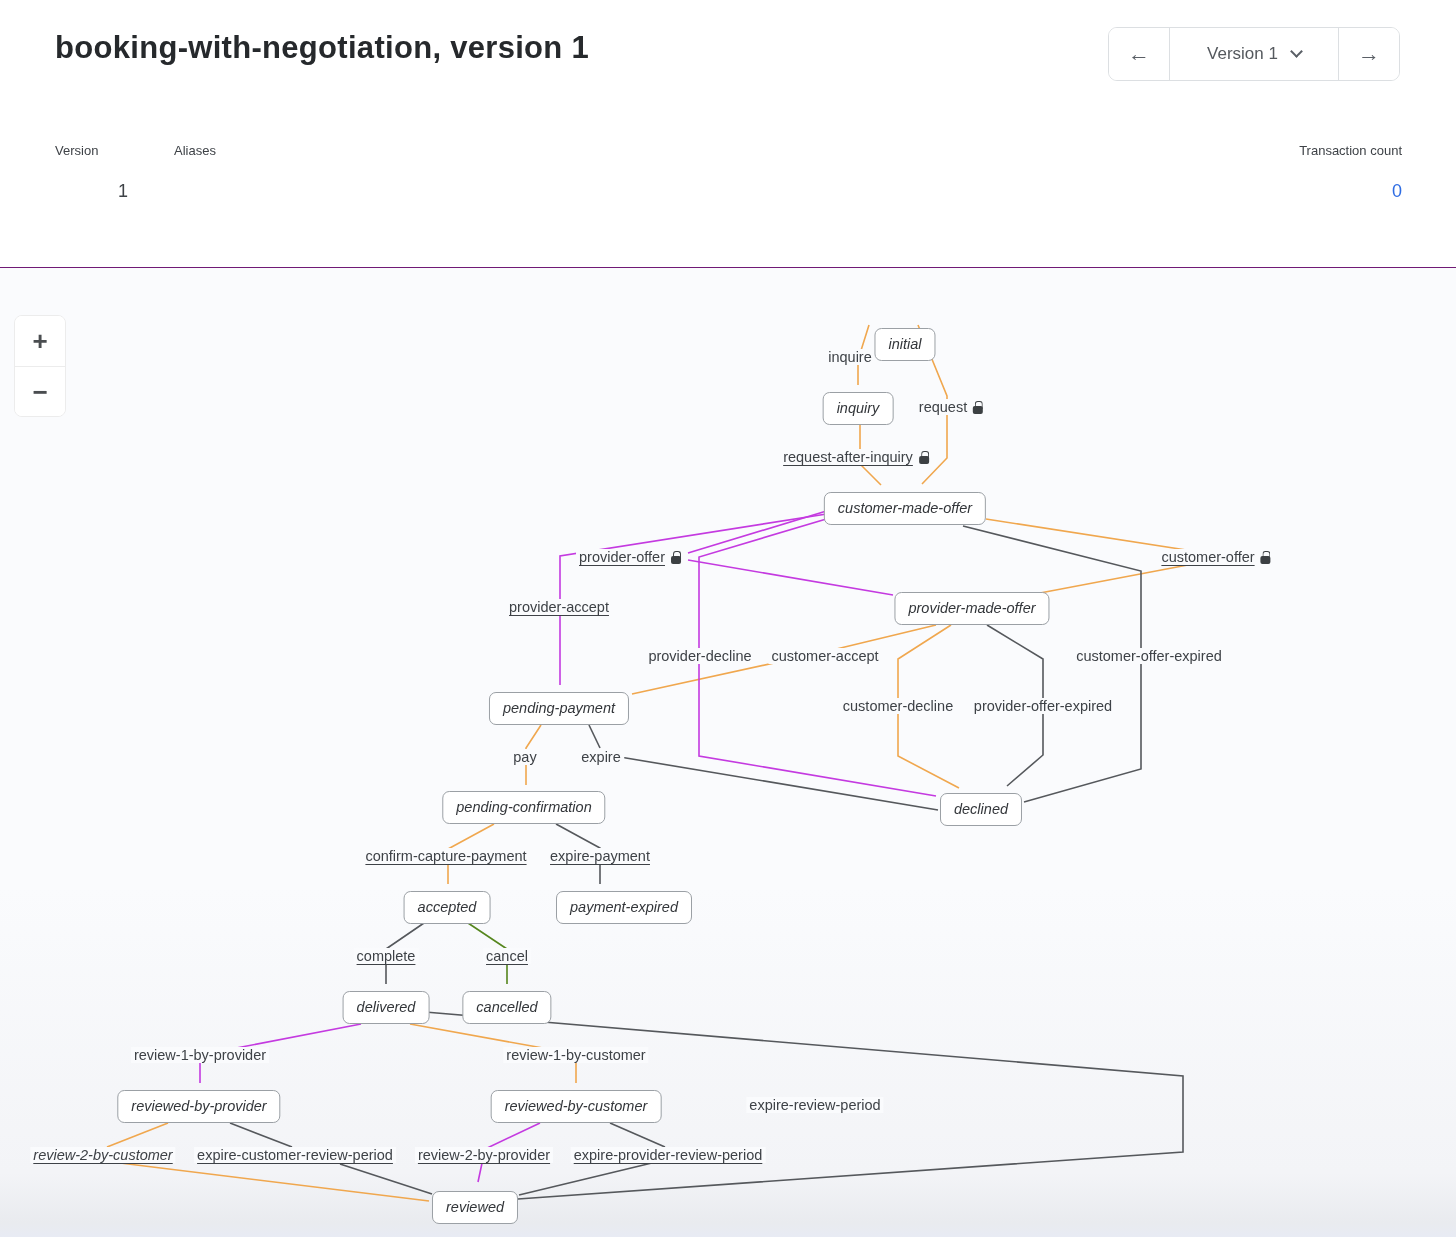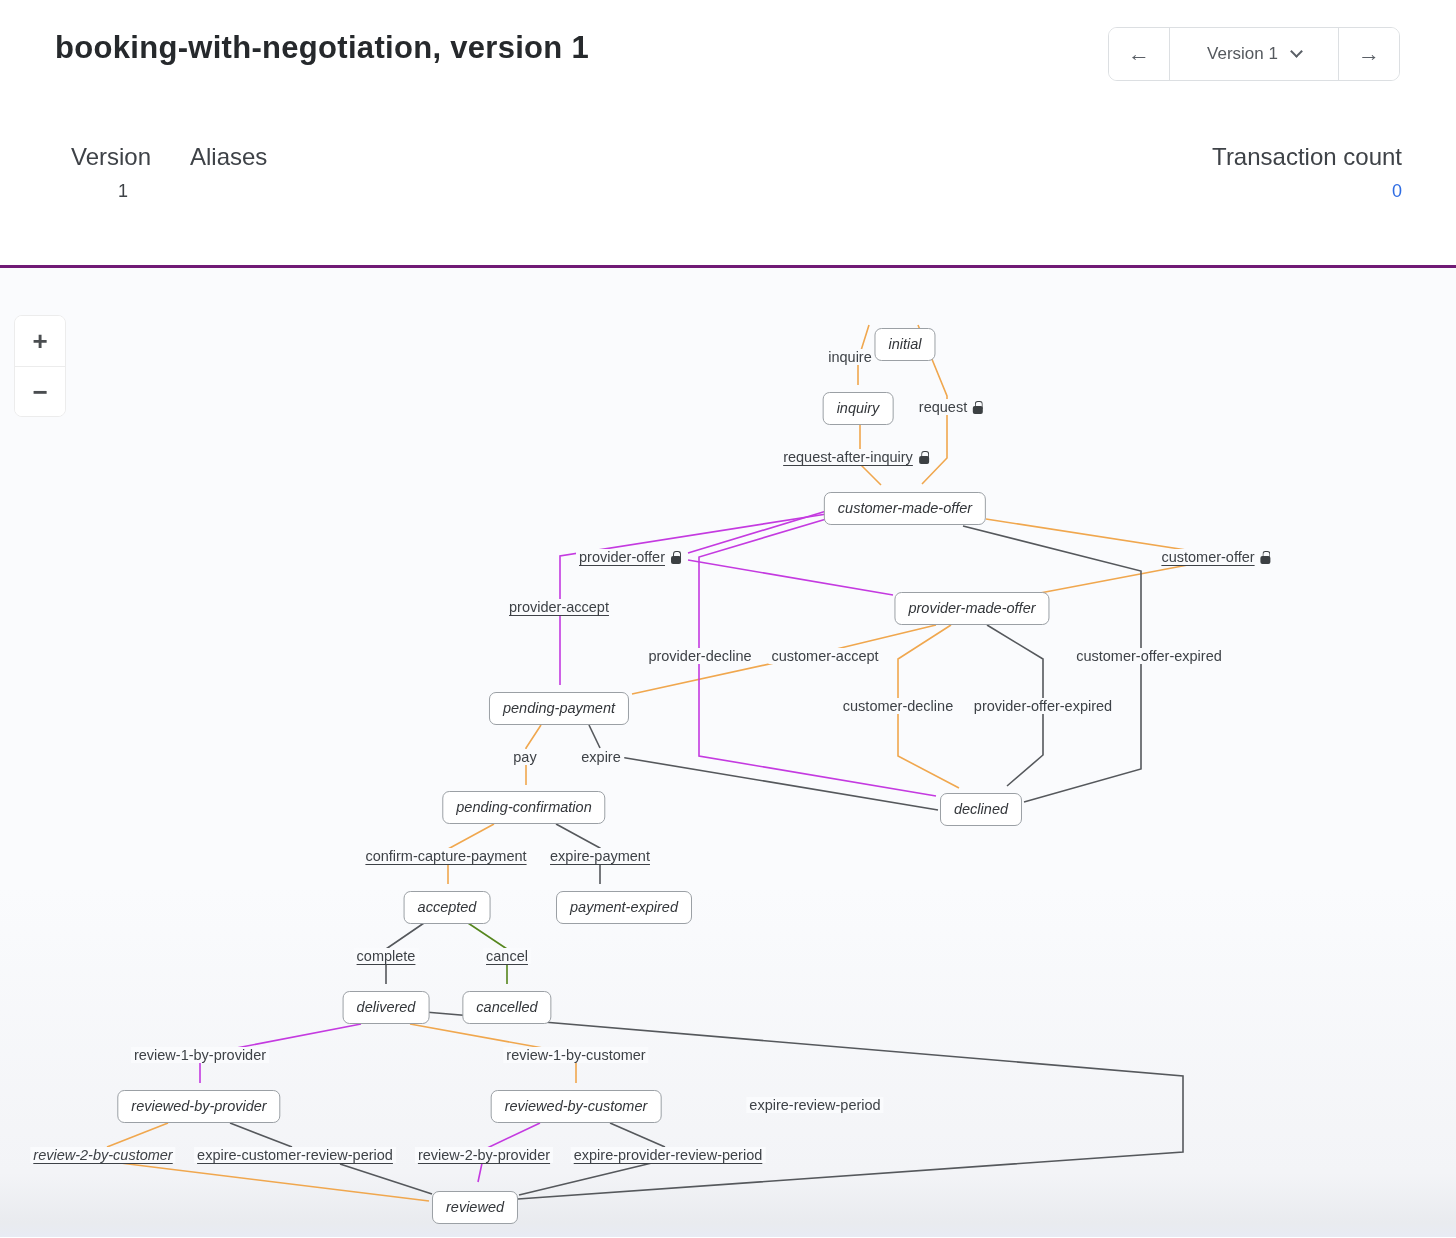--- a/index.html
+++ b/index.html
@@ -5,30 +5,30 @@
   :root{
     --orange:#f0a74e; --purple:#c43ae0; --gray:#55585c; --green:#55861d;
     --blue:#2e6ce3; --ink:#26292c; --sub:#3e4247; --node-border:#9ba0a5;
     --canvas-bg:#fafbfd;
   }
   *{margin:0;padding:0;box-sizing:border-box;}
   body{font-family:"Liberation Sans","DejaVu Sans",sans-serif;background:#fff;}
   .page{position:relative;width:1456px;height:1238px;overflow:hidden;background:#fff;}
 
   
-  .header{position:relative;width:100%;height:268px;background:#fff;border-bottom:3px solid #701a75;}
+  .header{position:relative;width:100%;height:268px;background:#fff;border-bottom:1px solid #701a75;}
   .title{position:absolute;left:55px;top:30px;font-size:31px;font-weight:700;color:var(--ink);letter-spacing:.3px;}
   .ver-nav{position:absolute;top:27px;right:56px;height:54px;display:flex;align-items:stretch;
     border:1px solid #dcdfe2;border-radius:9px;background:#fff;overflow:hidden;}
   .ver-btn{width:60px;display:flex;align-items:center;justify-content:center;font-size:22px;color:#5a5f66;background:#fff;border:none;cursor:pointer;}
   .ver-sel{width:170px;display:flex;align-items:center;justify-content:center;gap:14px;
     border-left:1px solid #dcdfe2;border-right:1px solid #dcdfe2;font-size:17px;color:#55595e;cursor:pointer;}
   .chev{width:9px;height:9px;border-right:2px solid #5a5f66;border-bottom:2px solid #5a5f66;transform:rotate(45deg);margin-top:-5px;}
 
-  .sum-h{position:absolute;top:143px;font-size:24px;color:var(--sub);margin-left:16px;}
+  .sum-h{position:absolute;top:143px;font-size:13px;color:var(--sub);}
   .sum-v{position:absolute;top:181px;font-size:18px;color:var(--sub);}
   .h-version{left:55px;} .h-aliases{left:174px;text-align:right;}
   .v-version{left:55px;width:73px;text-align:right;}
   .h-tcount{right:54px;} .v-tcount{right:54px;color:var(--blue);cursor:pointer;}
 
   
   .canvas{position:relative;width:1456px;height:969px;
     background:linear-gradient(180deg,#fafbfd 0px,#fafbfd 620px,#f3f4f7 905px,#e9ebef 955px,#e8ebf4 969px);}
   .zoomctl{position:absolute;left:14px;top:47px;width:52px;background:#fff;border:1px solid #ececec;border-radius:8px;overflow:hidden;z-index:5;}
   .zbtn{display:block;width:100%;height:50px;background:#fff;border:none;font-size:26px;font-weight:700;color:#4a4d50;cursor:pointer;line-height:50px;text-align:center;}

